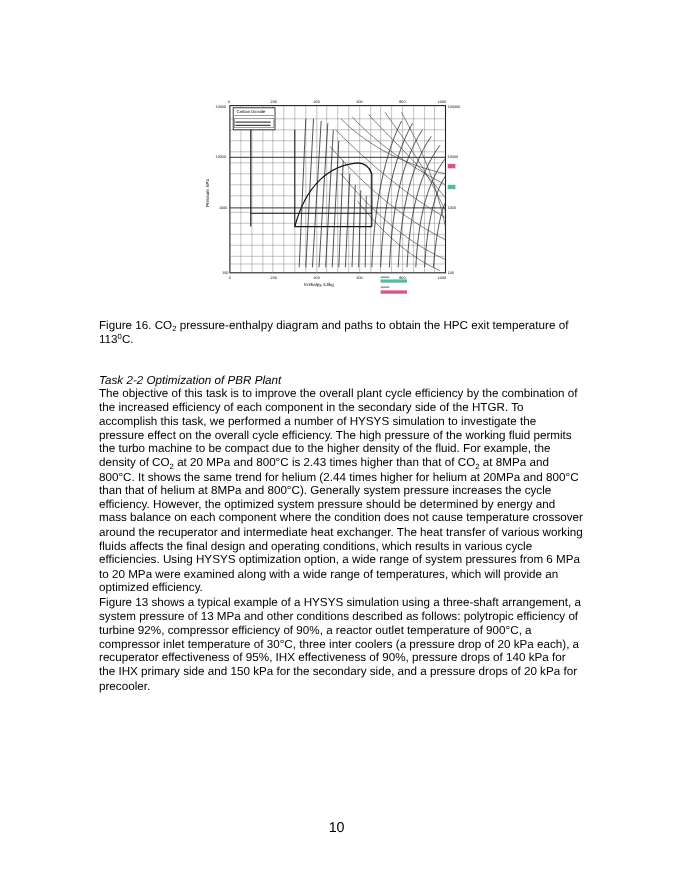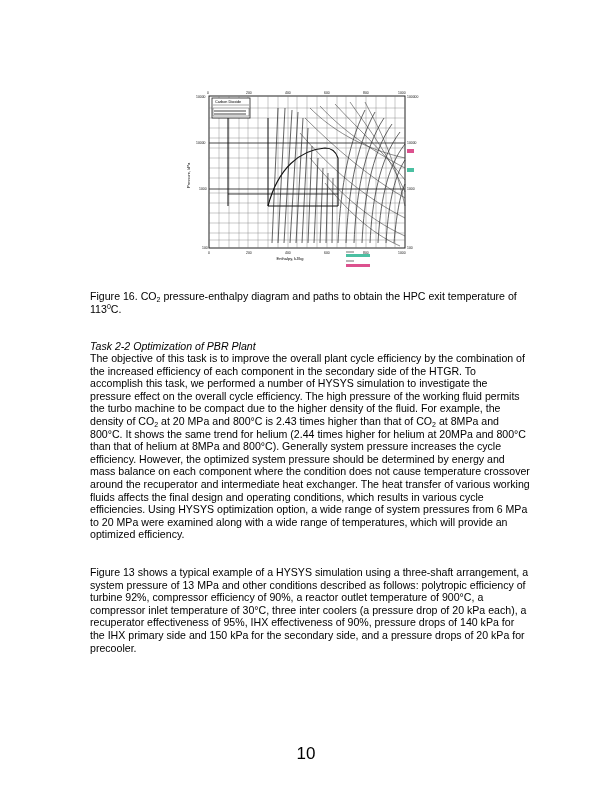--- a/index.html
+++ b/index.html
@@ -11,23 +11,23 @@
       position: absolute; left: 160px; top: 88px; width: 270px; height: 180px;
     }
     .figure svg { position: absolute; left: 0; top: 0; }
     .text-block {
       position: absolute; left: 90px; width: 440px;
       font-size: 10.6px; line-height: 12.6px;
     }
     .caption { top: 290px; }
     .task-heading { top: 328px; font-style: italic; margin-top: 12px; }
     .para1 { top: 352px; }
-    .para2 { top: 566px; }
+    .para2 { top: 542px; }
     .page-number {
-      position: absolute; top: 744px; left: 0; width: 612px; text-align: center; font-size: 17px;
+      position: absolute; top: 744px; left: 0; width: 612px; text-align: center; font-size: 13px;
     }
     sub { font-size: 7px; vertical-align: -2px; line-height: 0; }
     sup { font-size: 7px; vertical-align: 4px; line-height: 0; }
   </style>
 </head>
 <body>
 
 <div class="figure">
   <svg width="270" height="180" viewBox="0 0 270 180">
 

